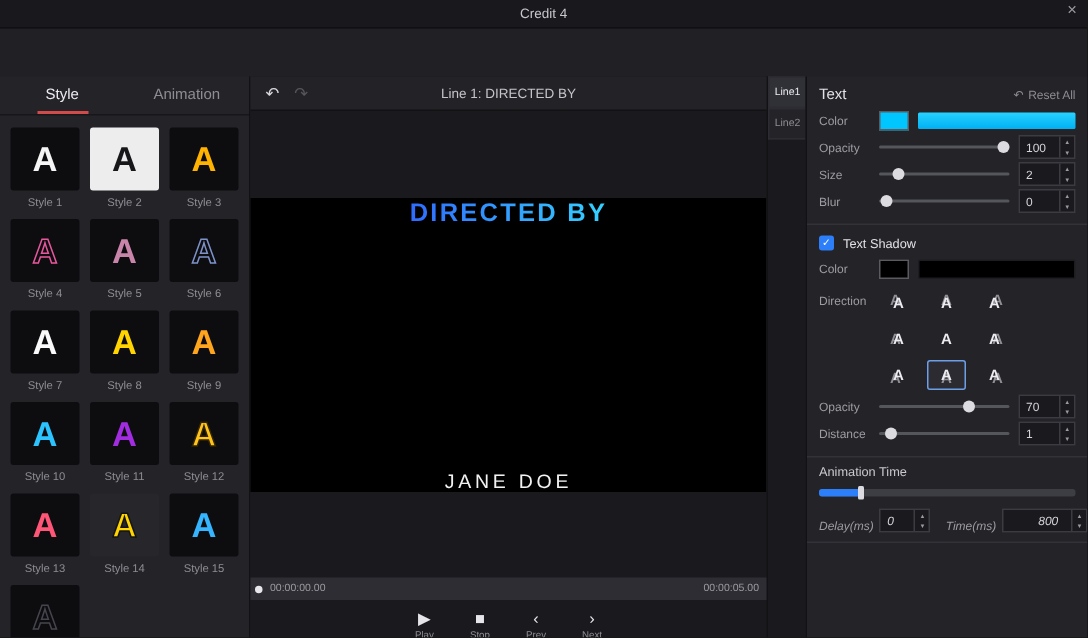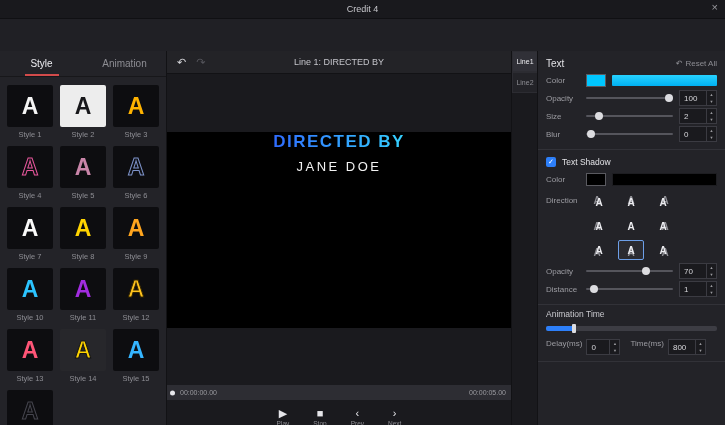--- a/index.html
+++ b/index.html
@@ -22,21 +22,21 @@
   .thumb{height:42px;background:#0e0e11;border-radius:2px;display:flex;align-items:center;justify-content:center;}
   .glyph{font-size:23px;font-weight:800;line-height:1;}
   .tlabel{margin-top:3px;font-size:7.5px;color:#8d8d93;}
   
   .middle{flex:1;min-width:0;display:flex;flex-direction:column;background:#1a1a1e;}
   .mtoolbar{height:22px;background:#232327;display:flex;align-items:center;border-bottom:1px solid #121215;position:relative;}
   .undoredo{display:flex;gap:10px;padding-left:10px;font-size:11px;}
   .undo{color:#d8d8dc;cursor:pointer;} .redo{color:#55555c;cursor:pointer;}
   .mtitle{position:absolute;left:0;right:0;text-align:center;font-size:9px;color:#c4c4ca;pointer-events:none;}
   .preview{flex:1;display:flex;align-items:center;justify-content:center;}
-  .video{width:100%;height:196px;background:#000;display:flex;flex-direction:column;align-items:center;justify-content:flex-start;gap:7px;}
+  .video{width:100%;height:196px;background:#000;display:flex;flex-direction:column;align-items:center;justify-content:space-between;gap:7px;}
   .vline1{font-size:17px;font-weight:bold;letter-spacing:1.5px;
           background:linear-gradient(90deg,#2f6bff,#35d2ff);-webkit-background-clip:text;background-clip:text;color:transparent;}
   .vline2{font-size:13px;letter-spacing:2.5px;color:#f2f2f2;}
   .timeline{height:15px;background:#2d2d33;display:flex;align-items:center;justify-content:space-between;
             padding:0 5px;font-size:7px;color:#9a9a9f;position:relative;}
   .playhead{position:absolute;left:3px;top:50%;transform:translateY(-50%);width:5px;height:5px;border-radius:50%;background:#e8e8ec;}
   .tstart{margin-left:8px;}
   .controls{height:33px;display:flex;align-items:center;justify-content:center;gap:24px;background:#1a1a1e;}
   .ctrl{display:flex;flex-direction:column;align-items:center;gap:1px;cursor:pointer;}
   .cicon{font-size:11px;color:#e6e6ea;line-height:12px;}
@@ -67,21 +67,21 @@
          color:#fff;font-size:7px;flex:none;cursor:pointer;}
   .shlabel{color:#e2e2e6;font-size:8.5px;}
   .dirwrap{display:flex;align-items:flex-start;margin:4px 0 2px 0;}
   .dirgrid{display:grid;grid-template-columns:repeat(3,26px);gap:4px 6px;margin-left:6px;}
   .dcell{height:18px;display:flex;align-items:center;justify-content:center;font-size:10px;font-weight:bold;
          color:#ececf0;border:1px solid transparent;border-radius:2px;cursor:pointer;}
   .dcell.sel{border-color:#6d9fe8;background:#2b2b31;}
   .atrack{position:relative;height:5px;background:#3d3d44;border-radius:2px;margin:7px 0 8px 0;cursor:pointer;}
   .afill{position:absolute;left:0;top:0;bottom:0;width:17%;background:#2d7ff9;border-radius:2px;}
   .ahandle{position:absolute;left:15%;top:-2px;width:4px;height:9px;background:#dcdce0;border-radius:1px;}
-  .dtrow{display:flex;align-items:flex-start;gap:4px;}
+  .dtrow{display:flex;align-items:flex-end;gap:4px;font-style:italic;}
   .dtlbl{color:#9c9ca2;flex:none;}
   .savewrap{flex:1;display:flex;align-items:center;justify-content:center;padding:6px 10px;}
   .savebtn{width:100%;border:1px solid #45454c;border-radius:3px;display:flex;flex-direction:column;align-items:center;
            justify-content:center;gap:3px;padding:6px 0;cursor:pointer;background:#26262b;}
   .floppy{width:11px;height:11px;background:#c9c9cf;clip-path:polygon(0 0,75% 0,100% 25%,100% 100%,0 100%);position:relative;}
   .floppy .inner{position:absolute;left:2px;top:5px;right:2px;bottom:1px;background:#26262b;}
   .savetext{font-size:8px;color:#d6d6da;}
   
   .bottombar{height:24px;background:#1c1c21;border-top:1px solid #0f0f12;display:flex;align-items:center;
              justify-content:flex-end;padding-right:6px;}
@@ -372,21 +372,21 @@
         <div class="dtrow">
           <span class="dtlbl">Delay(ms)</span>
           <span class="numbox" style="width:32px;">
             <span class="nval">0</span>
             <span class="spin">
                 <span>▲</span>
                 <span>▼</span>
               </span>
           </span>
           <span class="dtlbl" style="margin-left:6px;">Time(ms)</span>
-          <span class="numbox" style="width:36px;">
+          <span class="numbox" style="width:36px;padding-left:19px;">
             <span class="nval">800</span>
             <span class="spin">
                 <span>▲</span>
                 <span>▼</span>
               </span>
           </span>
         </div>
       </div>
 
 

